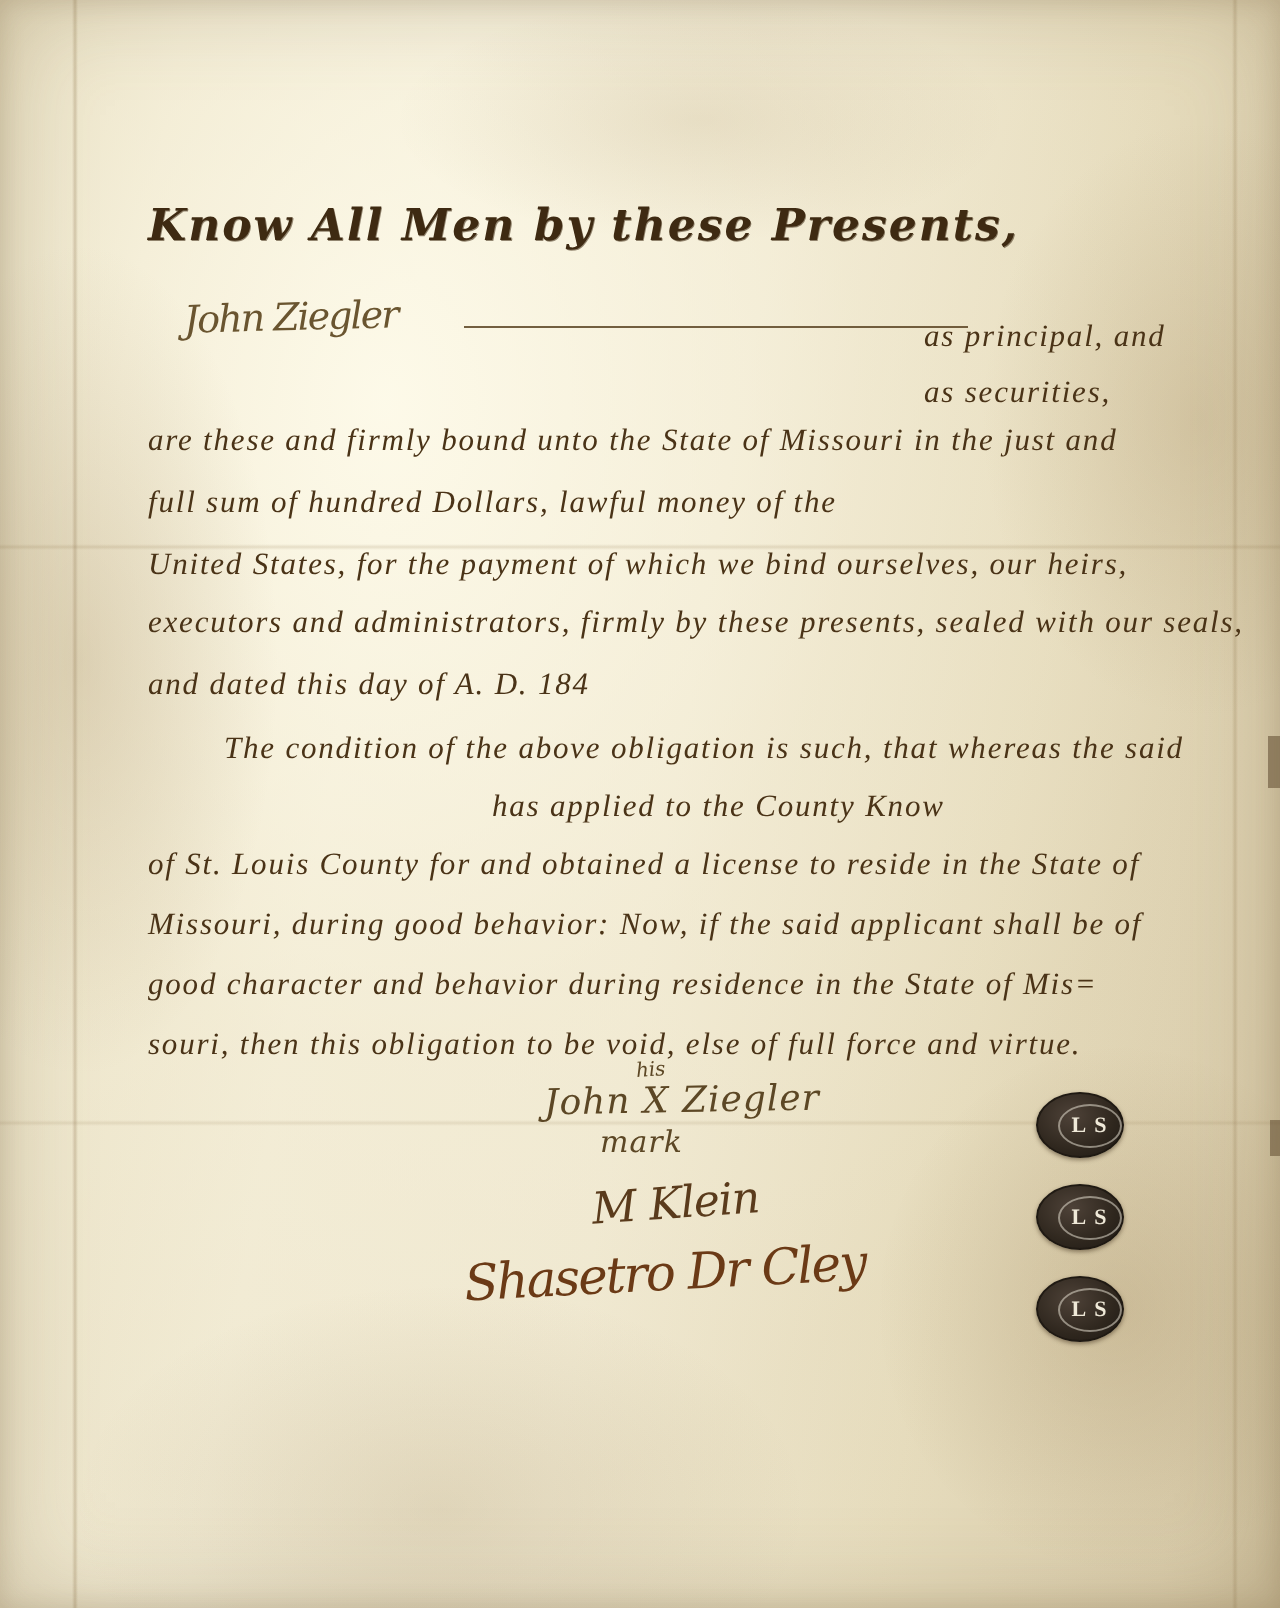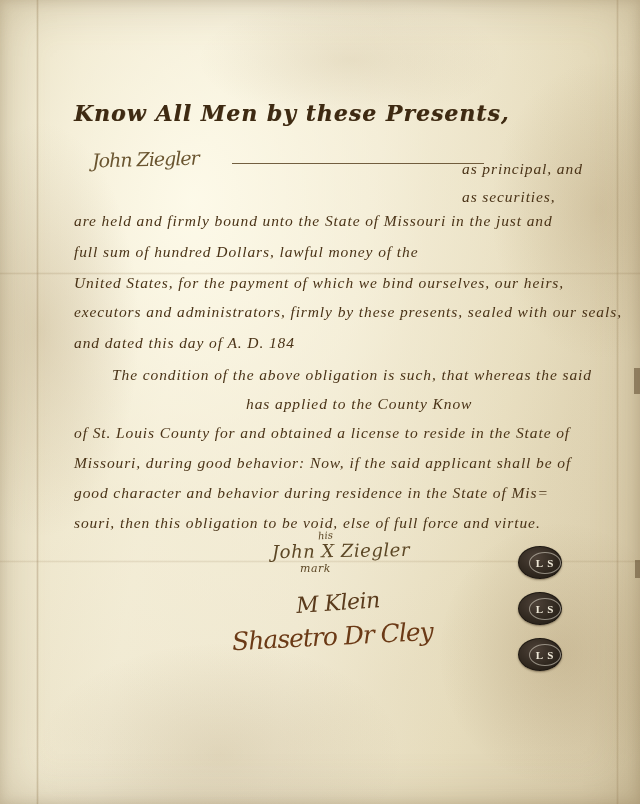--- a/index.html
+++ b/index.html
@@ -134,21 +134,21 @@
     left: 272px;
     top: 540px;
     font-size: 18px;
     letter-spacing: 0.5px;
     transform: rotate(-1deg);
     color: #5c4725;
   }
   .sig-1-mark {
     left: 300px;
     top: 562px;
-    font-size: 11px;
+    font-size: 15px;
     letter-spacing: 0.5px;
     color: #5c4725;
   }
   .sig-1-his {
     left: 318px;
     top: 530px;
     font-size: 10px;
     color: #5c4725;
     transform: rotate(-4deg);
   }
@@ -225,21 +225,21 @@
     <div class="heading-line">
       <span class="blackletter">Know All Men by these Presents,</span>
     </div>
 
     <div class="hand hand-name-top">John Ziegler</div>
 
     <div class="rule" style="left:232px; top:163px; width:252px;"></div>
 
     <div class="line" style="left:462px; top:160px;">as principal, and</div>
     <div class="line" style="left:462px; top:188px;">as securities,</div>
-    <div class="line" style="left:74px; top:212px;">are held and firmly bound unto the State of Missouri in the just and</div>
+    <div class="line" style="left:74px; top:212px;">are these and firmly bound unto the State of Missouri in the just and</div>
     <div class="line" style="left:74px; top:243px;">full sum of                              hundred Dollars, lawful money of the</div>
     <div class="line" style="left:74px; top:274px;">United States, for the payment of which we bind ourselves, our heirs,</div>
     <div class="line" style="left:74px; top:303px;">executors and administrators, firmly by these presents, sealed with our seals,</div>
     <div class="line" style="left:74px; top:334px;">and dated this                      day of                         A. D. 184</div>
     <div class="line indent" style="left:112px; top:366px;">The condition of the above obligation is such, that whereas the said</div>
     <div class="line" style="left:246px; top:395px;">has applied to the  County Know</div>
     <div class="line" style="left:74px; top:424px;">of St. Louis County for and obtained a license to reside in the State of</div>
     <div class="line" style="left:74px; top:454px;">Missouri, during good behavior:  Now, if the said applicant shall be of</div>
     <div class="line" style="left:74px; top:484px;font-family:Liberation Serif, serif;">good character and behavior during        residence in the State of Mis=</div>
     <div class="line" style="left:74px; top:514px;">souri, then this obligation to be void, else of full force and virtue.</div>

